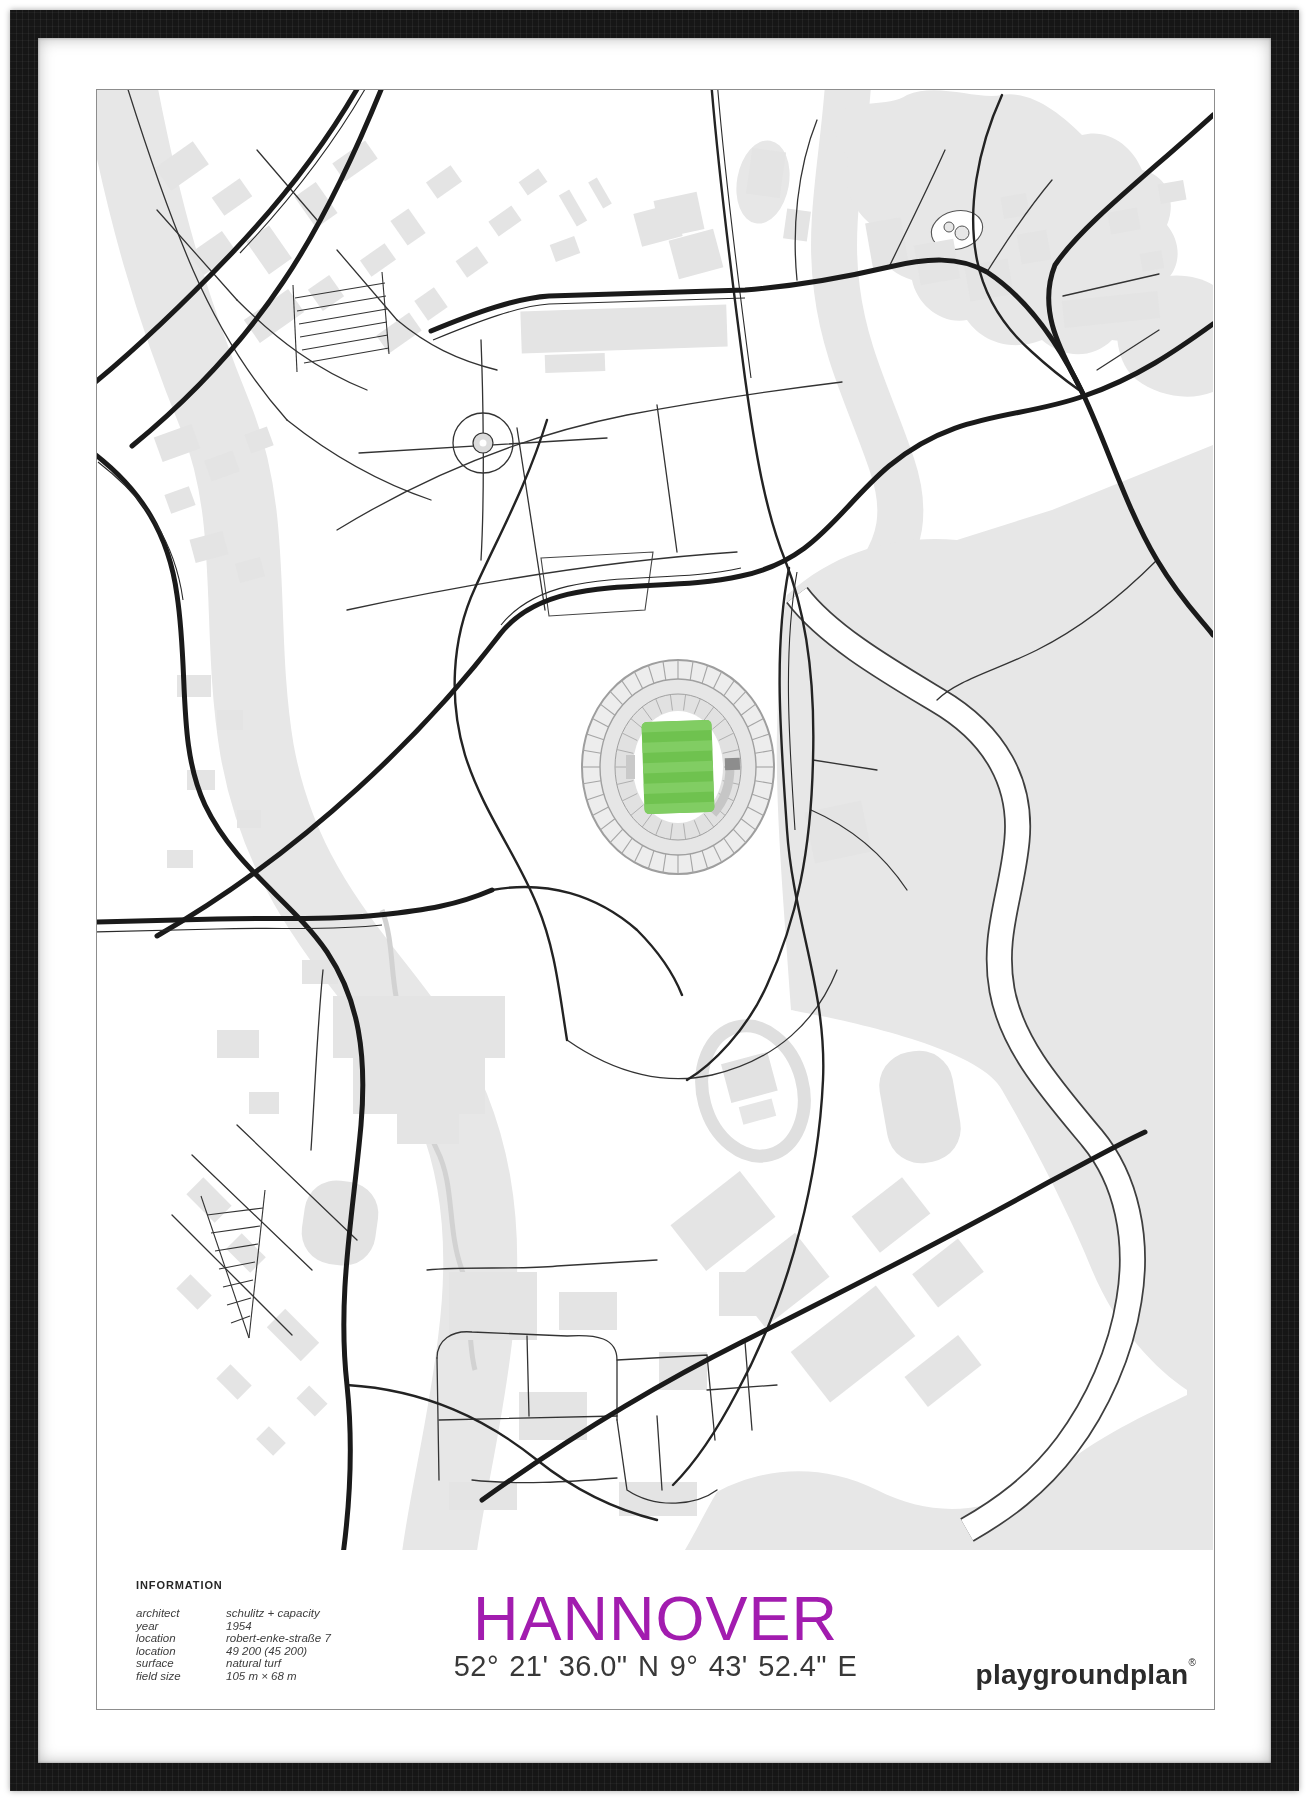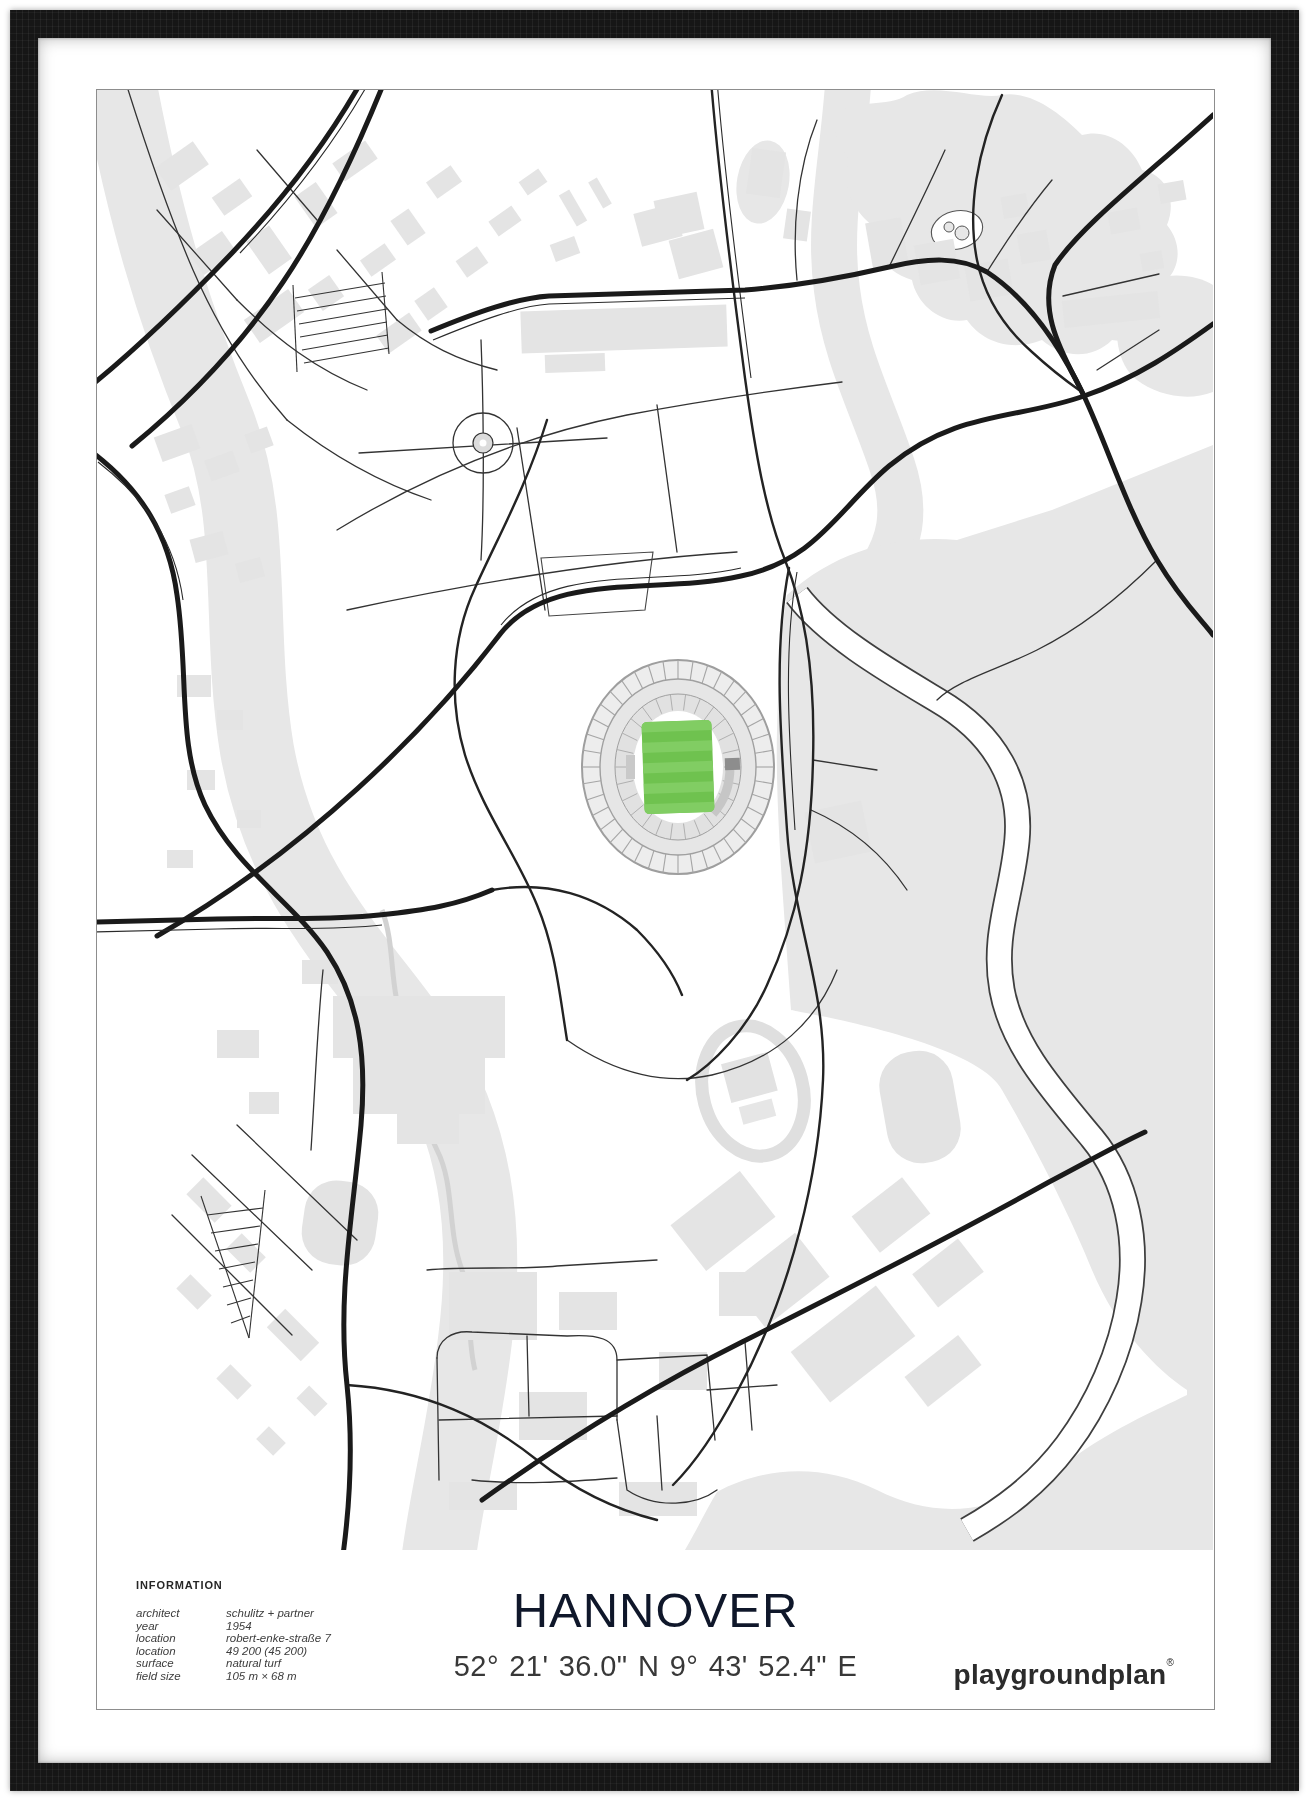--- a/index.html
+++ b/index.html
@@ -23,23 +23,23 @@
   .rd-thick{fill:none;stroke:var(--road-black,#1a1a1a);stroke-width:5;stroke-linecap:round;}
   .rd-med{fill:none;stroke:#232323;stroke-width:2.4;stroke-linecap:round;}
   .rd-thin{fill:none;stroke:#333;stroke-width:1.3;stroke-linecap:round;}
   .rd-hair{fill:none;stroke:#2a2a2a;stroke-width:1.1;}
   .outline{fill:none;stroke:#444;stroke-width:1.1;}
   
   .info{position:absolute;left:39px;top:1489px;color:#2e2e2e;}
   .info h4{margin:0 0 16px 0;font-size:11px;letter-spacing:.9px;font-weight:bold;color:#262626;}
   .info .row{display:flex;font-size:11.5px;line-height:12.6px;color:#3d3d3d;font-style:italic;}
   .info .lbl{width:90px;}
-  .title{position:absolute;left:0;width:100%;top:1492px;text-align:center;font-size:49px;font-weight:500;letter-spacing:1px;color:#0f172a;}
+  .title{position:absolute;left:0;width:100%;top:1492px;text-align:center;font-size:63px;font-weight:500;letter-spacing:1px;color:#a21caf;}
   .coords{position:absolute;left:0;width:100%;top:1560px;text-align:center;font-size:29px;color:#383838;letter-spacing:.4px;word-spacing:2px;}
-  .brand{position:absolute;right:40px;top:1567px;font-size:28px;font-weight:700;color:#2b2b2b;letter-spacing:.2px;}
+  .brand{position:absolute;right:18px;top:1567px;font-size:28px;font-weight:700;color:#2b2b2b;letter-spacing:.2px;}
   .brand sup{font-size:10px;vertical-align:18px;font-weight:400;}
 </style>
 </head>
 <body>
 
 <div class="frame">
   <div class="poster">
     <div class="content">
 
       <div class="mapwrap">
@@ -344,21 +344,21 @@
             <rect x="47" y="-7" width="15" height="12" fill="#8d8d8d"></rect>
           </g>
         </g>
       </svg>
       </div>
 
       <div class="info">
         <h4>INFORMATION</h4>
         <div class="row">
             <span class="lbl">architect</span>
-            <span>schulitz + partner</span>
+            <span>schulitz + capacity</span>
           </div>
         <div class="row">
             <span class="lbl">year</span>
             <span>1954</span>
           </div>
         <div class="row">
             <span class="lbl">location</span>
             <span>robert-enke-straße 7</span>
           </div>
         <div class="row">

